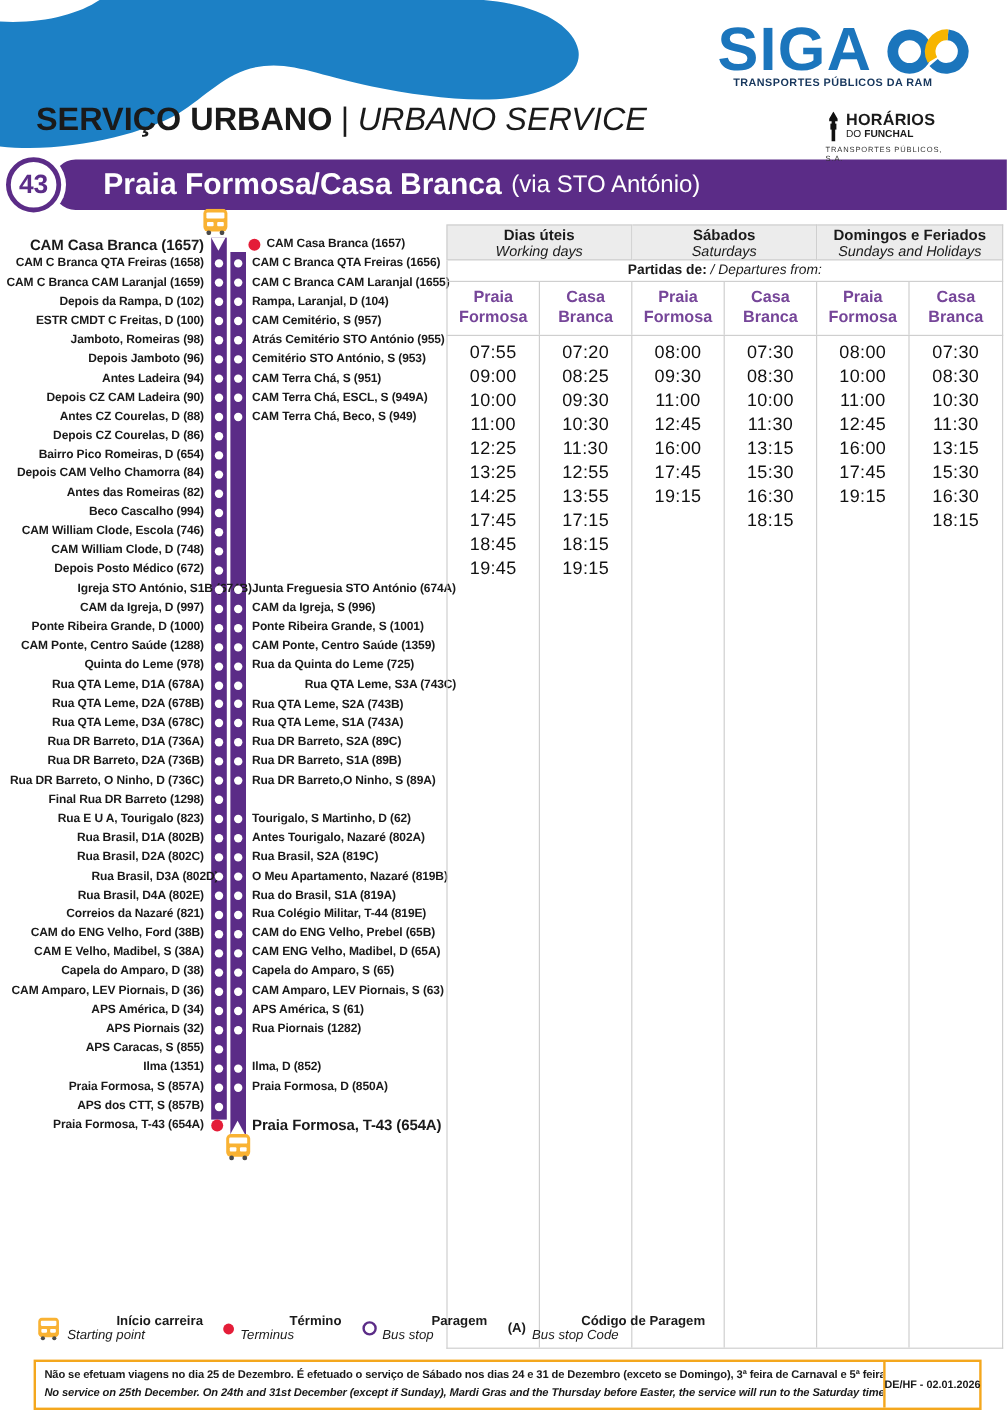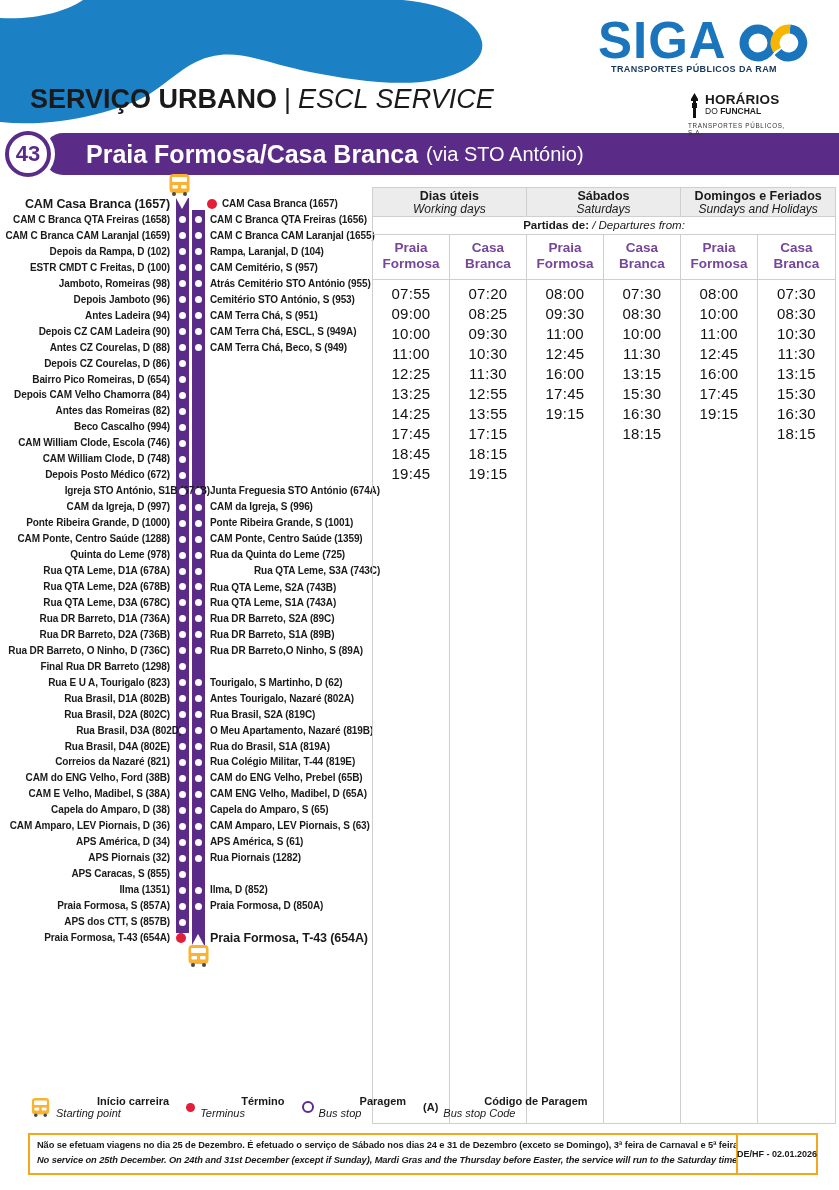--- a/index.html
+++ b/index.html
@@ -104,21 +104,21 @@
     <g fill="none" stroke-width="9">
       <circle cx="22" cy="25" r="14" stroke="#1b75bc"></circle>
       <path d="M 42,34 A14,14 0 1 0 54,11" stroke="#1b75bc"></path>
       <path d="M 41,32 A14,14 0 0 1 54,11" stroke="#f7b500"></path>
     </g>
   </svg>
 </div>
 <div id="siga-tagline">TRANSPORTES PÚBLICOS DA RAM</div>
 
 <div id="service-title">
-  <span class="pt">SERVIÇO URBANO</span><span class="sep">|</span><span class="en">ESCL SERVICE</span>
+  <span class="pt">SERVIÇO URBANO</span><span class="sep">|</span><span class="en">URBANO SERVICE</span>
 </div>
 
 <div id="hf-logo">
   <div id="hf-top">
     <svg width="13" height="25" viewBox="0 0 13 25">
       <path d="M6.5,0 L10,6 L10,8 L8,8 L8,25 L5,25 L5,8 L3,8 L3,6 Z" fill="#111"></path>
       <rect x="4" y="10" width="5" height="5" fill="#111"></rect>
     </svg>
     <div id="hf-text">
       <div class="hf-l1">HORÁRIOS</div>

